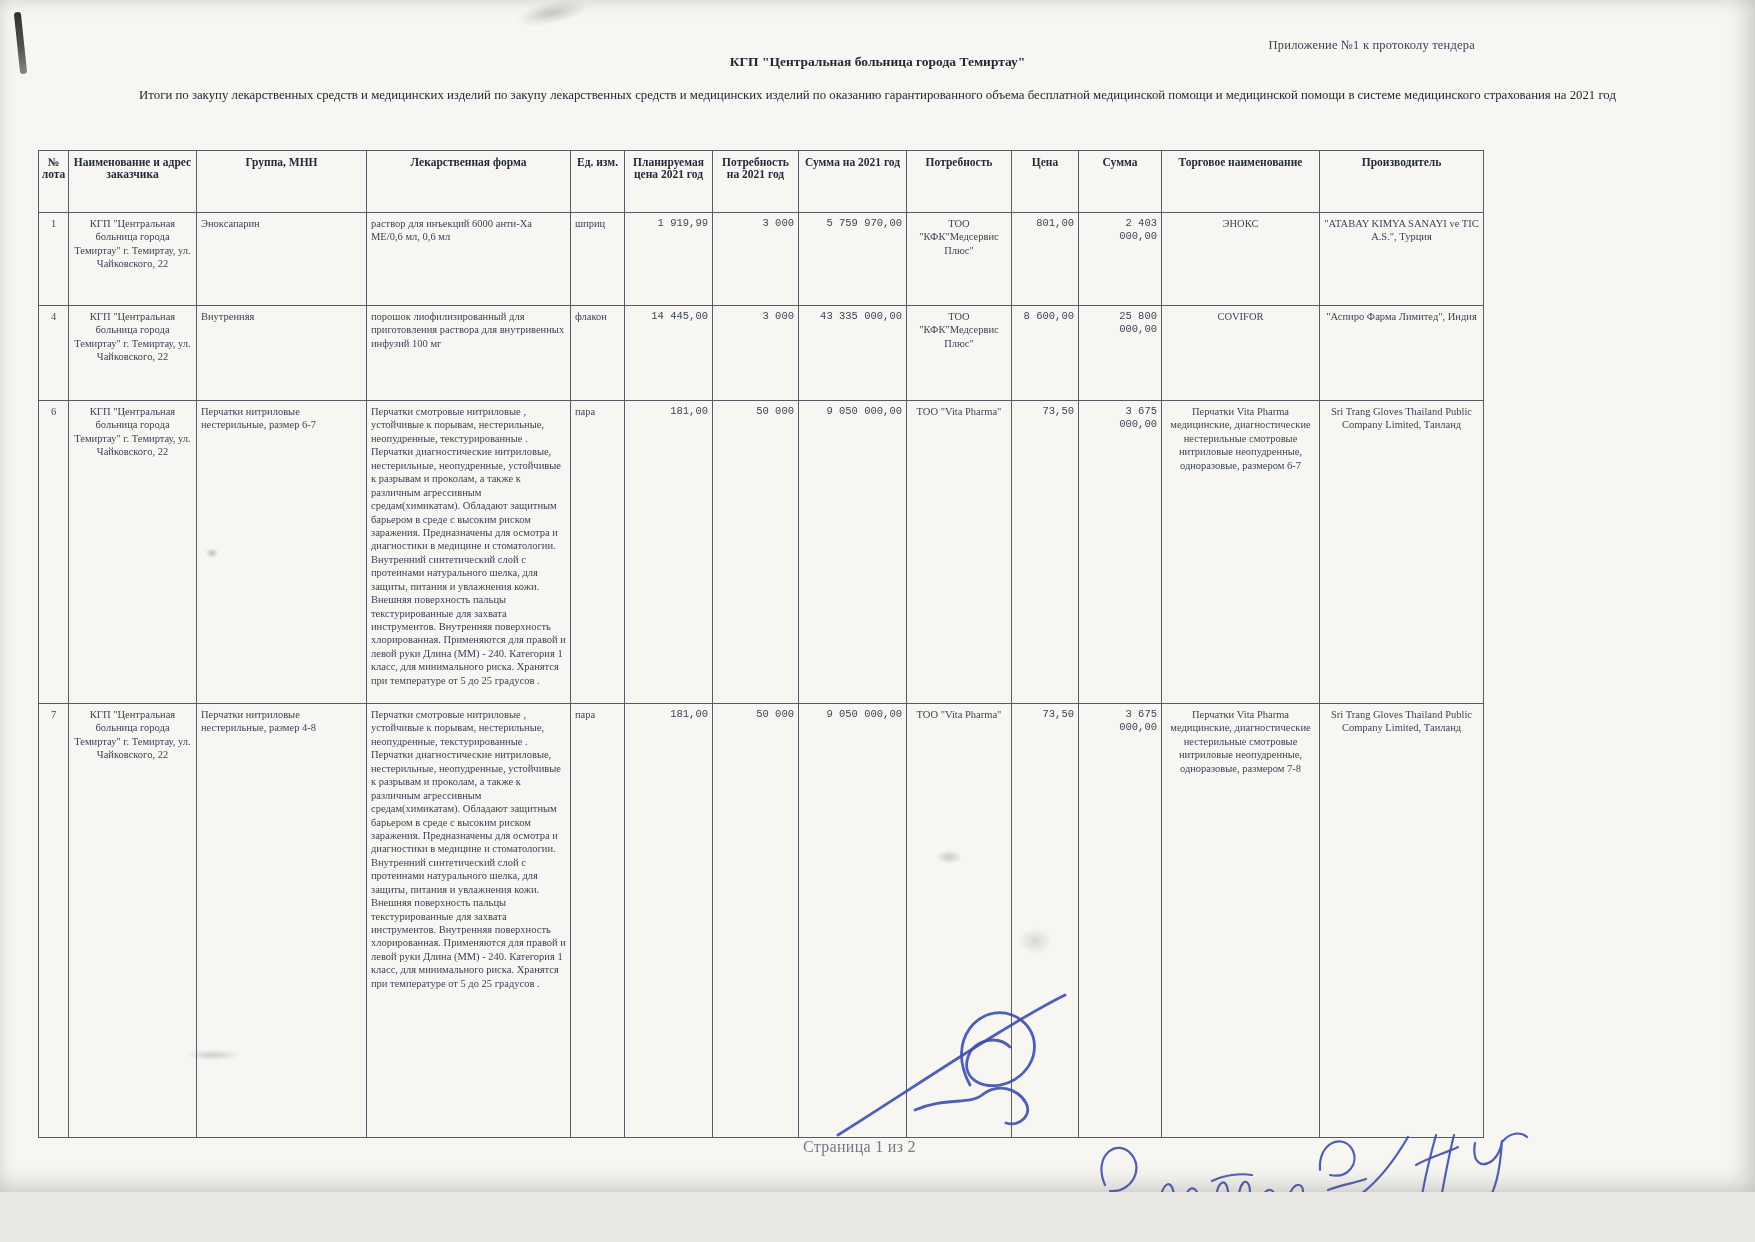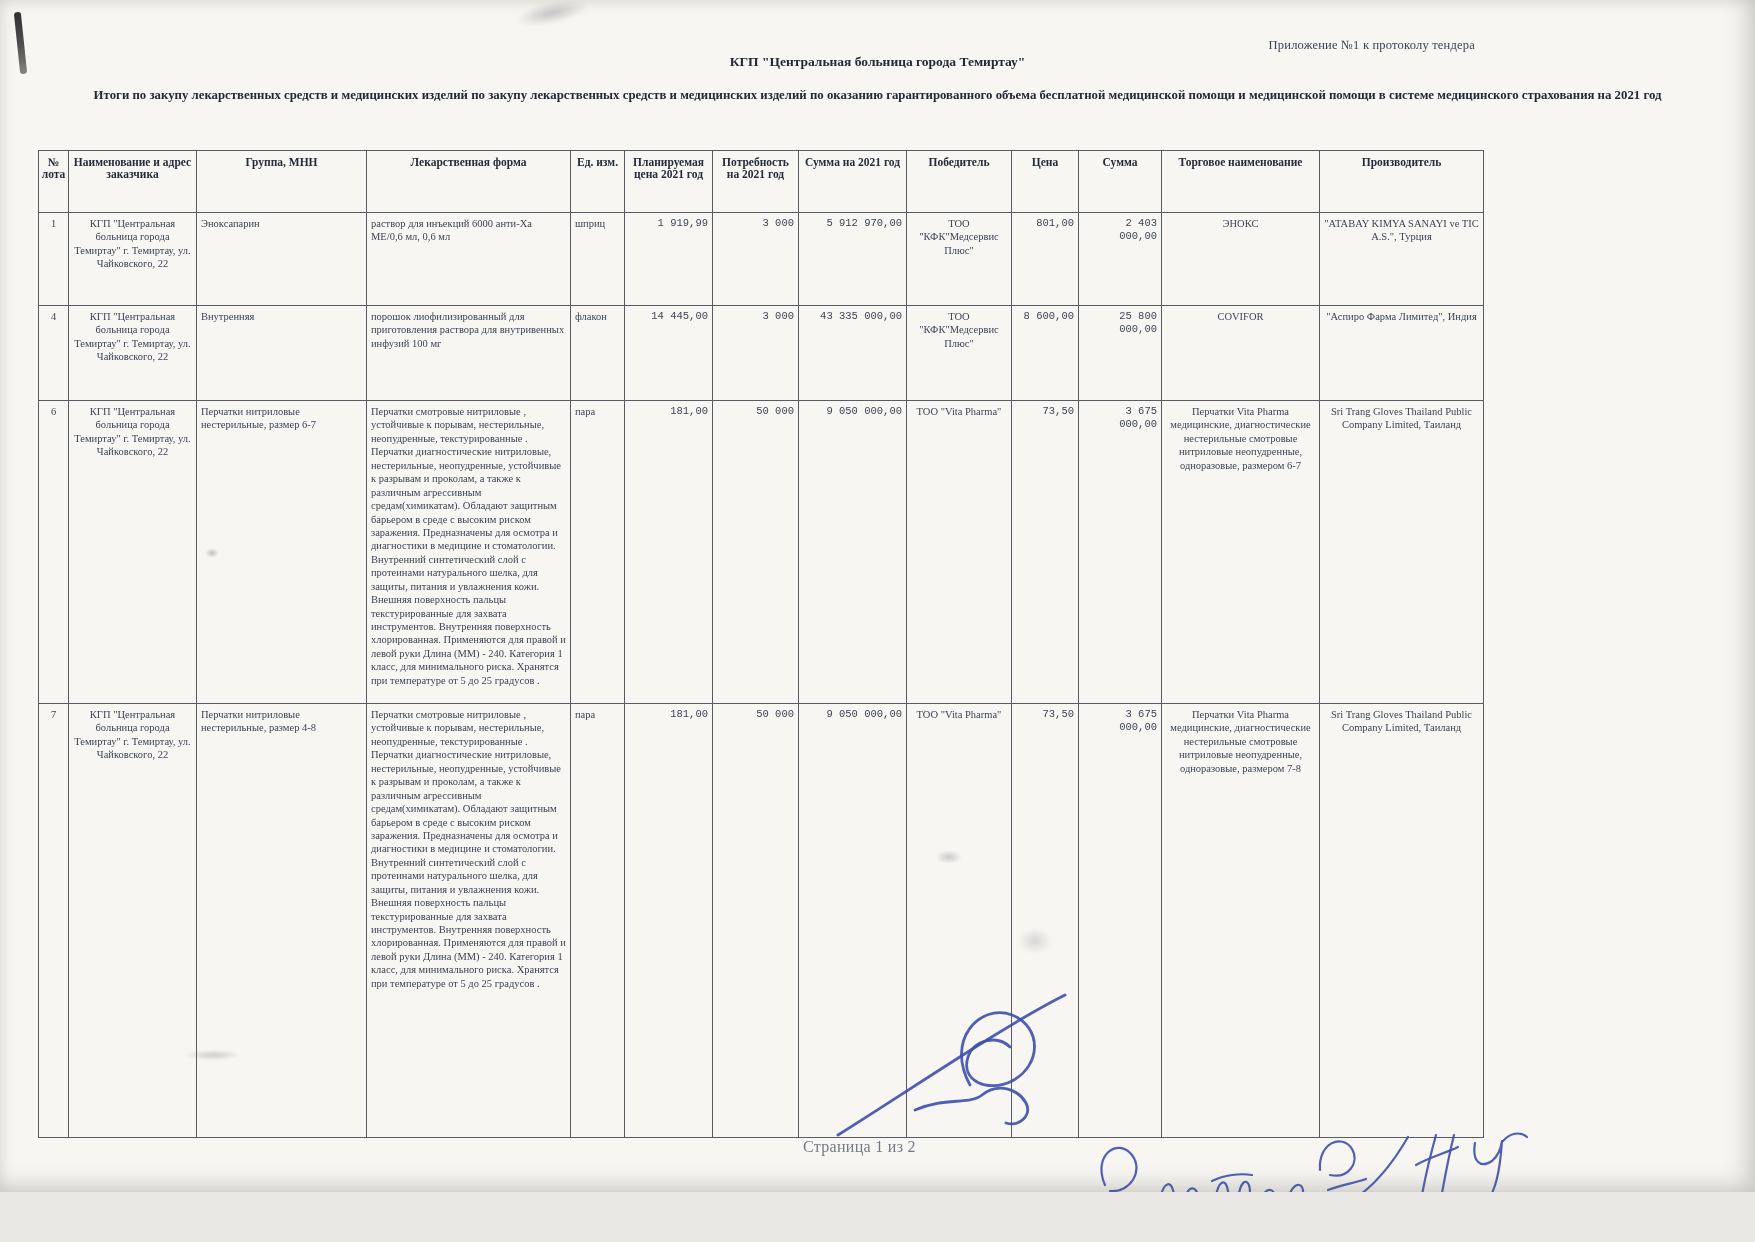--- a/index.html
+++ b/index.html
@@ -19,21 +19,21 @@
   .annotation{
     position:absolute;top:38px;right:280px;
     font-size:12.5px;color:#3c4458;letter-spacing:.2px;
   }
   .org-title{
     position:absolute;top:54px;left:0;width:100%;
     text-align:center;font-weight:bold;font-size:13.5px;color:#232836;
   }
   .subtitle{
     position:absolute;top:86px;left:55px;right:55px;
-    text-align:center;font-weight:bold;font-size:12.8px;line-height:1.55;color:#232836;
+    text-align:center;font-weight:normal;font-size:12.8px;line-height:1.55;color:#232836;
   }
   
   table.doc-table{
     position:absolute;left:38px;top:150px;width:1445px;
     border-collapse:collapse;table-layout:fixed;
   }
   .doc-table th,.doc-table td{
     border:1px solid #565b64;
     vertical-align:top;
     word-wrap:break-word;
@@ -118,37 +118,37 @@
     <thead>
       <tr id="header-row">
           <th>№ лота</th>
           <th>Наименование и адрес заказчика</th>
           <th>Группа, МНН</th>
           <th>Лекарственная форма</th>
           <th>Ед. изм.</th>
           <th>Планируемая цена 2021 год</th>
           <th>Потребность на 2021 год</th>
           <th>Сумма на 2021 год</th>
-          <th>Победитель</th>
+          <th>Потребность</th>
           <th>Цена</th>
           <th>Сумма</th>
           <th>Торговое наименование</th>
           <th>Производитель</th>
         </tr>
     </thead>
     <tbody id="table-body">
         <tr style="height: 93px;">
           <td class="al-c">1</td>
           <td class="al-c">КГП "Центральная больница города Темиртау" г. Темиртау, ул. Чайковского, 22</td>
           <td class="al-l">Эноксапарин</td>
           <td class="al-l">раствор для инъекций 6000 анти-Ха МЕ/0,6 мл, 0,6 мл</td>
           <td class="al-l">шприц</td>
           <td class="al-r">1 919,99</td>
           <td class="al-r">3 000</td>
-          <td class="al-r">5 912 970,00</td>
+          <td class="al-r">5 759 970,00</td>
           <td class="al-c">ТОО "КФК"Медсервис Плюс"</td>
           <td class="al-r">801,00</td>
           <td class="al-r">2 403 000,00</td>
           <td class="al-c">ЭНОКС</td>
           <td class="al-c">"ATABAY KIMYA SANAYI ve TIC A.S.", Турция</td>
         </tr>
         <tr style="height: 95px;">
           <td class="al-c">4</td>
           <td class="al-c">КГП "Центральная больница города Темиртау" г. Темиртау, ул. Чайковского, 22</td>
           <td class="al-l">Внутренняя</td>

